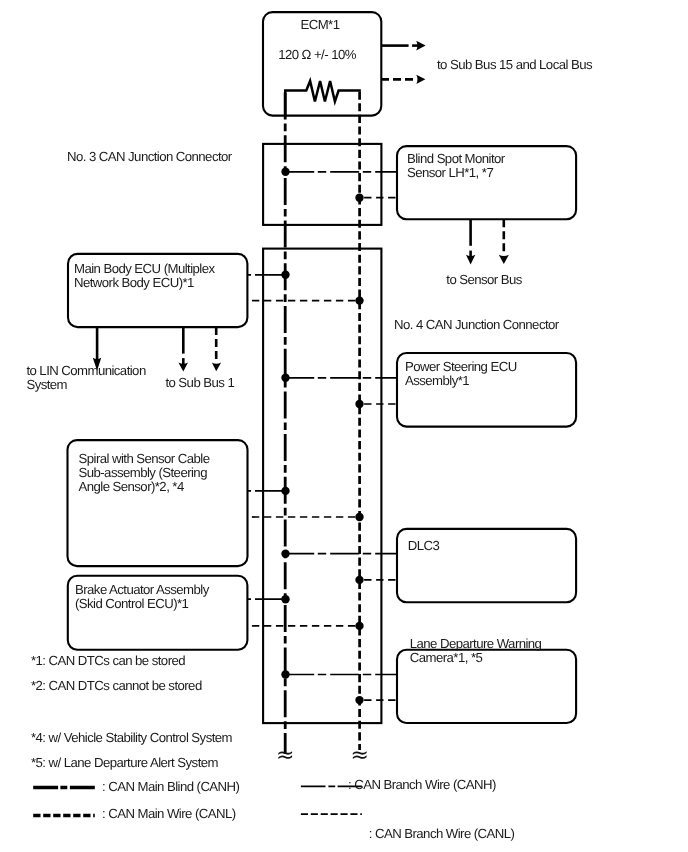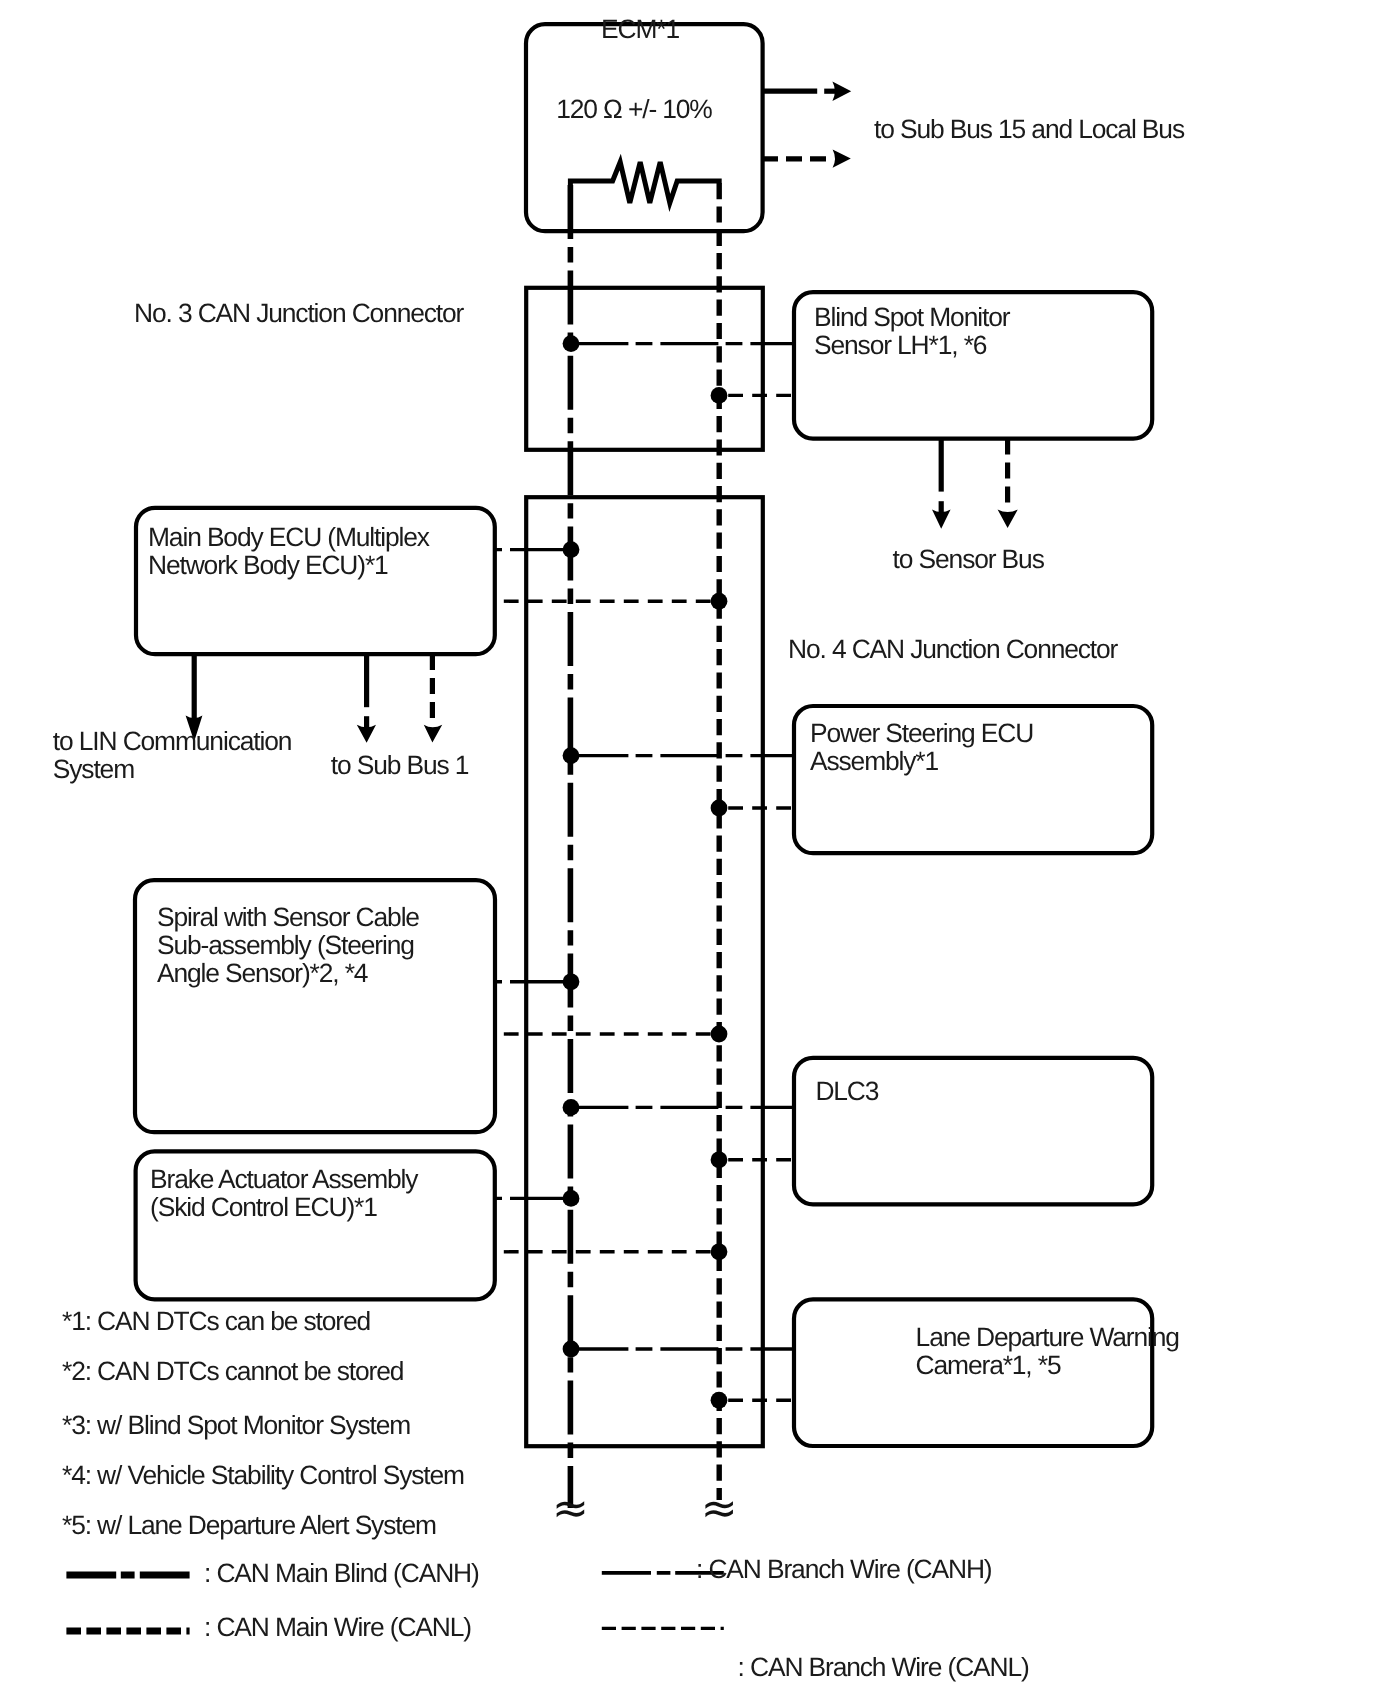--- a/index.html
+++ b/index.html
@@ -126,51 +126,50 @@
 
   <g>
     <line x1="33.2" y1="787.5" x2="94.8" y2="787.5" stroke="#000" stroke-width="3.5" stroke-dasharray="24.9 2.3 6.9 2.6"></line>
     <line x1="33.2" y1="815.5" x2="94.8" y2="815.5" stroke="#000" stroke-width="3.4" stroke-dasharray="7.3 2.7"></line>
     <line x1="300.9" y1="786.4" x2="361.9" y2="786.4" stroke="#000" stroke-width="1.9" stroke-dasharray="24.6 2.9 6.8 2.4"></line>
     <line x1="300.9" y1="814.2" x2="361.9" y2="814.2" stroke="#000" stroke-width="1.7" stroke-dasharray="7.1 2.8"></line>
   </g>
 
 </svg>
 
-<div class="lbl c" style="left:263px;top:8px;width:114px;">ECM*1</div>
+<div class="lbl c" style="left:263px;top:18px;width:114px;">ECM*1</div>
 <div class="lbl c" style="left:263px;top:48px;width:108px;">120 Ω +/- 10%</div>
 
 <div class="lbl" style="left:437px;top:58px;">to Sub Bus 15 and Local Bus</div>
 <div class="lbl" style="left:67px;top:150px;">No. 3 CAN Junction Connector</div>
 <div class="lbl" style="left:394px;top:318px;">No. 4 CAN Junction Connector</div>
 
 <div class="lbl" style="left:407px;top:151.8px;">Blind Spot Monitor
-Sensor LH*1, *6</div>
+Sensor LH*1, *7</div>
 <div class="lbl" style="left:405px;top:359.8px;">Power Steering ECU
 Assembly*1</div>
 <div class="lbl" style="left:407.7px;top:538.8px;">DLC3</div>
-<div class="lbl" style="left:409.8px;top:662px;margin-left:48px;">Lane Departure Warning
+<div class="lbl" style="left:409.8px;top:637px;">Lane Departure Warning
 Camera*1, *5</div>
 
 <div class="lbl" style="left:74px;top:262px;">Main Body ECU (Multiplex
 Network Body ECU)*1</div>
 <div class="lbl" style="left:78.5px;top:452px;">Spiral with Sensor Cable
 Sub-assembly (Steering
 Angle Sensor)*2, *4</div>
 <div class="lbl" style="left:75px;top:582.6px;">Brake Actuator Assembly
 (Skid Control ECU)*1</div>
 
 <div class="lbl" style="left:446.3px;top:272.9px;">to Sensor Bus</div>
 <div class="lbl" style="left:26.4px;top:364px;">to LIN Communication
 System</div>
 <div class="lbl" style="left:165.4px;top:376.2px;">to Sub Bus 1</div>
 
 <div class="lbl" style="left:31px;top:654px;">*1: CAN DTCs can be stored</div>
 <div class="lbl" style="left:31px;top:679px;">*2: CAN DTCs cannot be stored</div>
-<div class="lbl" style="left:31px;top:706px;">*3: w/ Blind Spot Monitor System</div>
 <div class="lbl" style="left:31px;top:731px;">*4: w/ Vehicle Stability Control System</div>
 <div class="lbl" style="left:31px;top:756px;">*5: w/ Lane Departure Alert System</div>
 
 <div class="lbl" style="left:102px;top:780px;">: CAN Main Blind (CANH)</div>
 <div class="lbl" style="left:102px;top:806.5px;">: CAN Main Wire (CANL)</div>
 <div class="lbl" style="left:348px;top:778.4px;">: CAN Branch Wire (CANH)</div>
 <div class="lbl" style="left:368.8px;top:805.8px;margin-top:21px;">: CAN Branch Wire (CANL)</div>
 
 </div>
 

